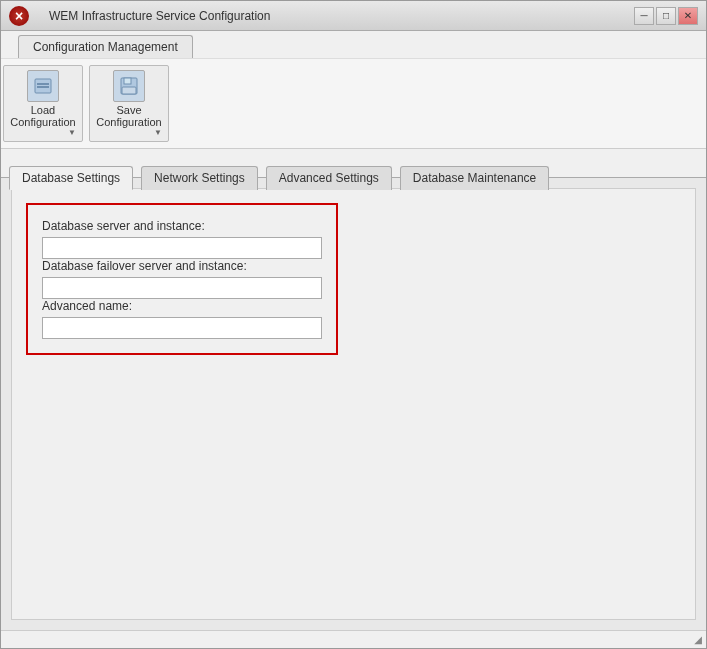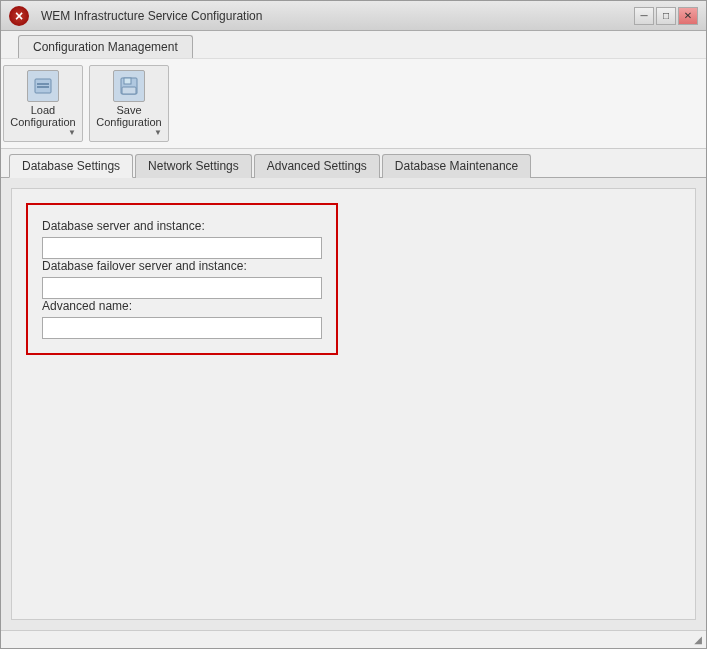--- a/index.html
+++ b/index.html
@@ -34,21 +34,21 @@
       align-items: center;
       justify-content: space-between;
       padding: 0 8px;
       border-bottom: 1px solid #aaa;
       flex-shrink: 0;
     }
 
     .title-bar-left {
       display: flex;
       align-items: center;
-      gap: 12px;
+      gap: 20px;
     }
 
     .app-icon {
       width: 20px;
       height: 20px;
       background: radial-gradient(circle, #c0392b, #8b0000);
       border-radius: 50%;
       display: flex;
       align-items: center;
       justify-content: center;
@@ -170,23 +170,23 @@
 
     .tab {
       padding: 4px 12px;
       background: #ddd;
       border: 1px solid #aaa;
       border-bottom: none;
       cursor: pointer;
       font-size: 12px;
       color: #333;
       border-radius: 3px 3px 0 0;
-      margin-right: 2px;
+      margin-right: 8px;
       position: relative;
-      top: 1px;
+      top: 13px;
     }
 
     .tab.active {
       background: #f0f0f0;
       border-bottom: 1px solid #f0f0f0;
       z-index: 1;
       font-weight: normal;
     }
 
     

